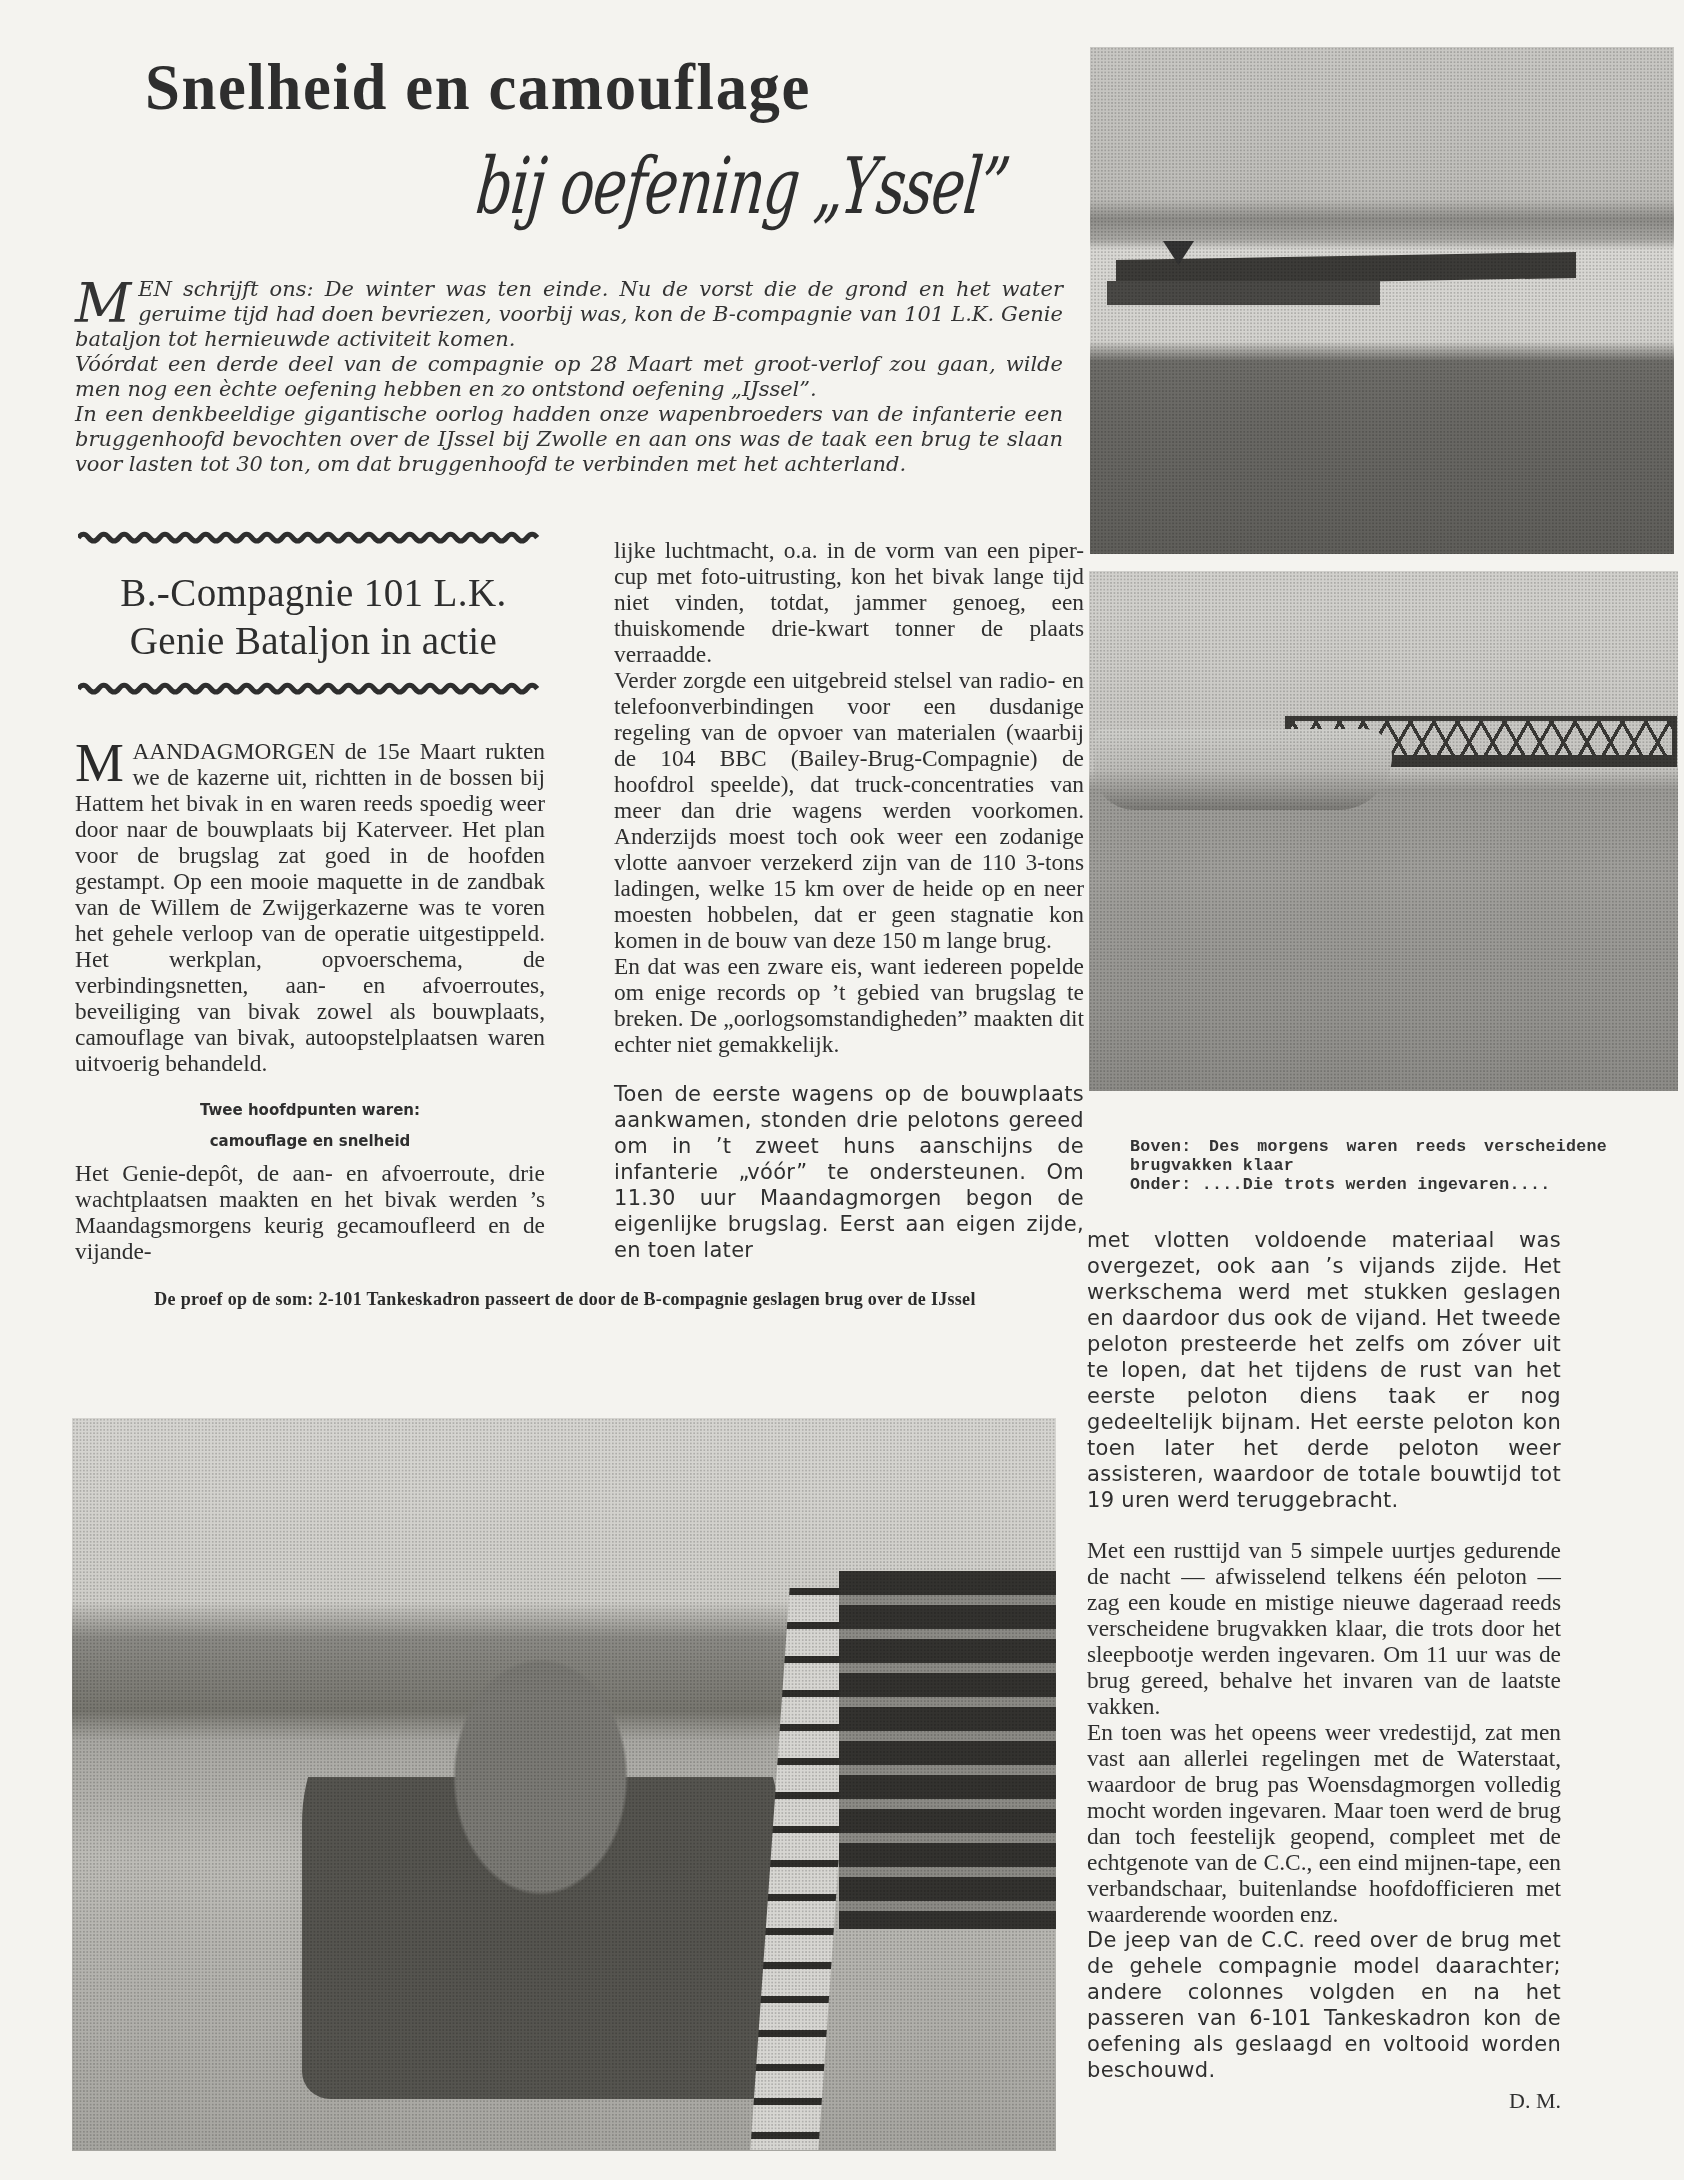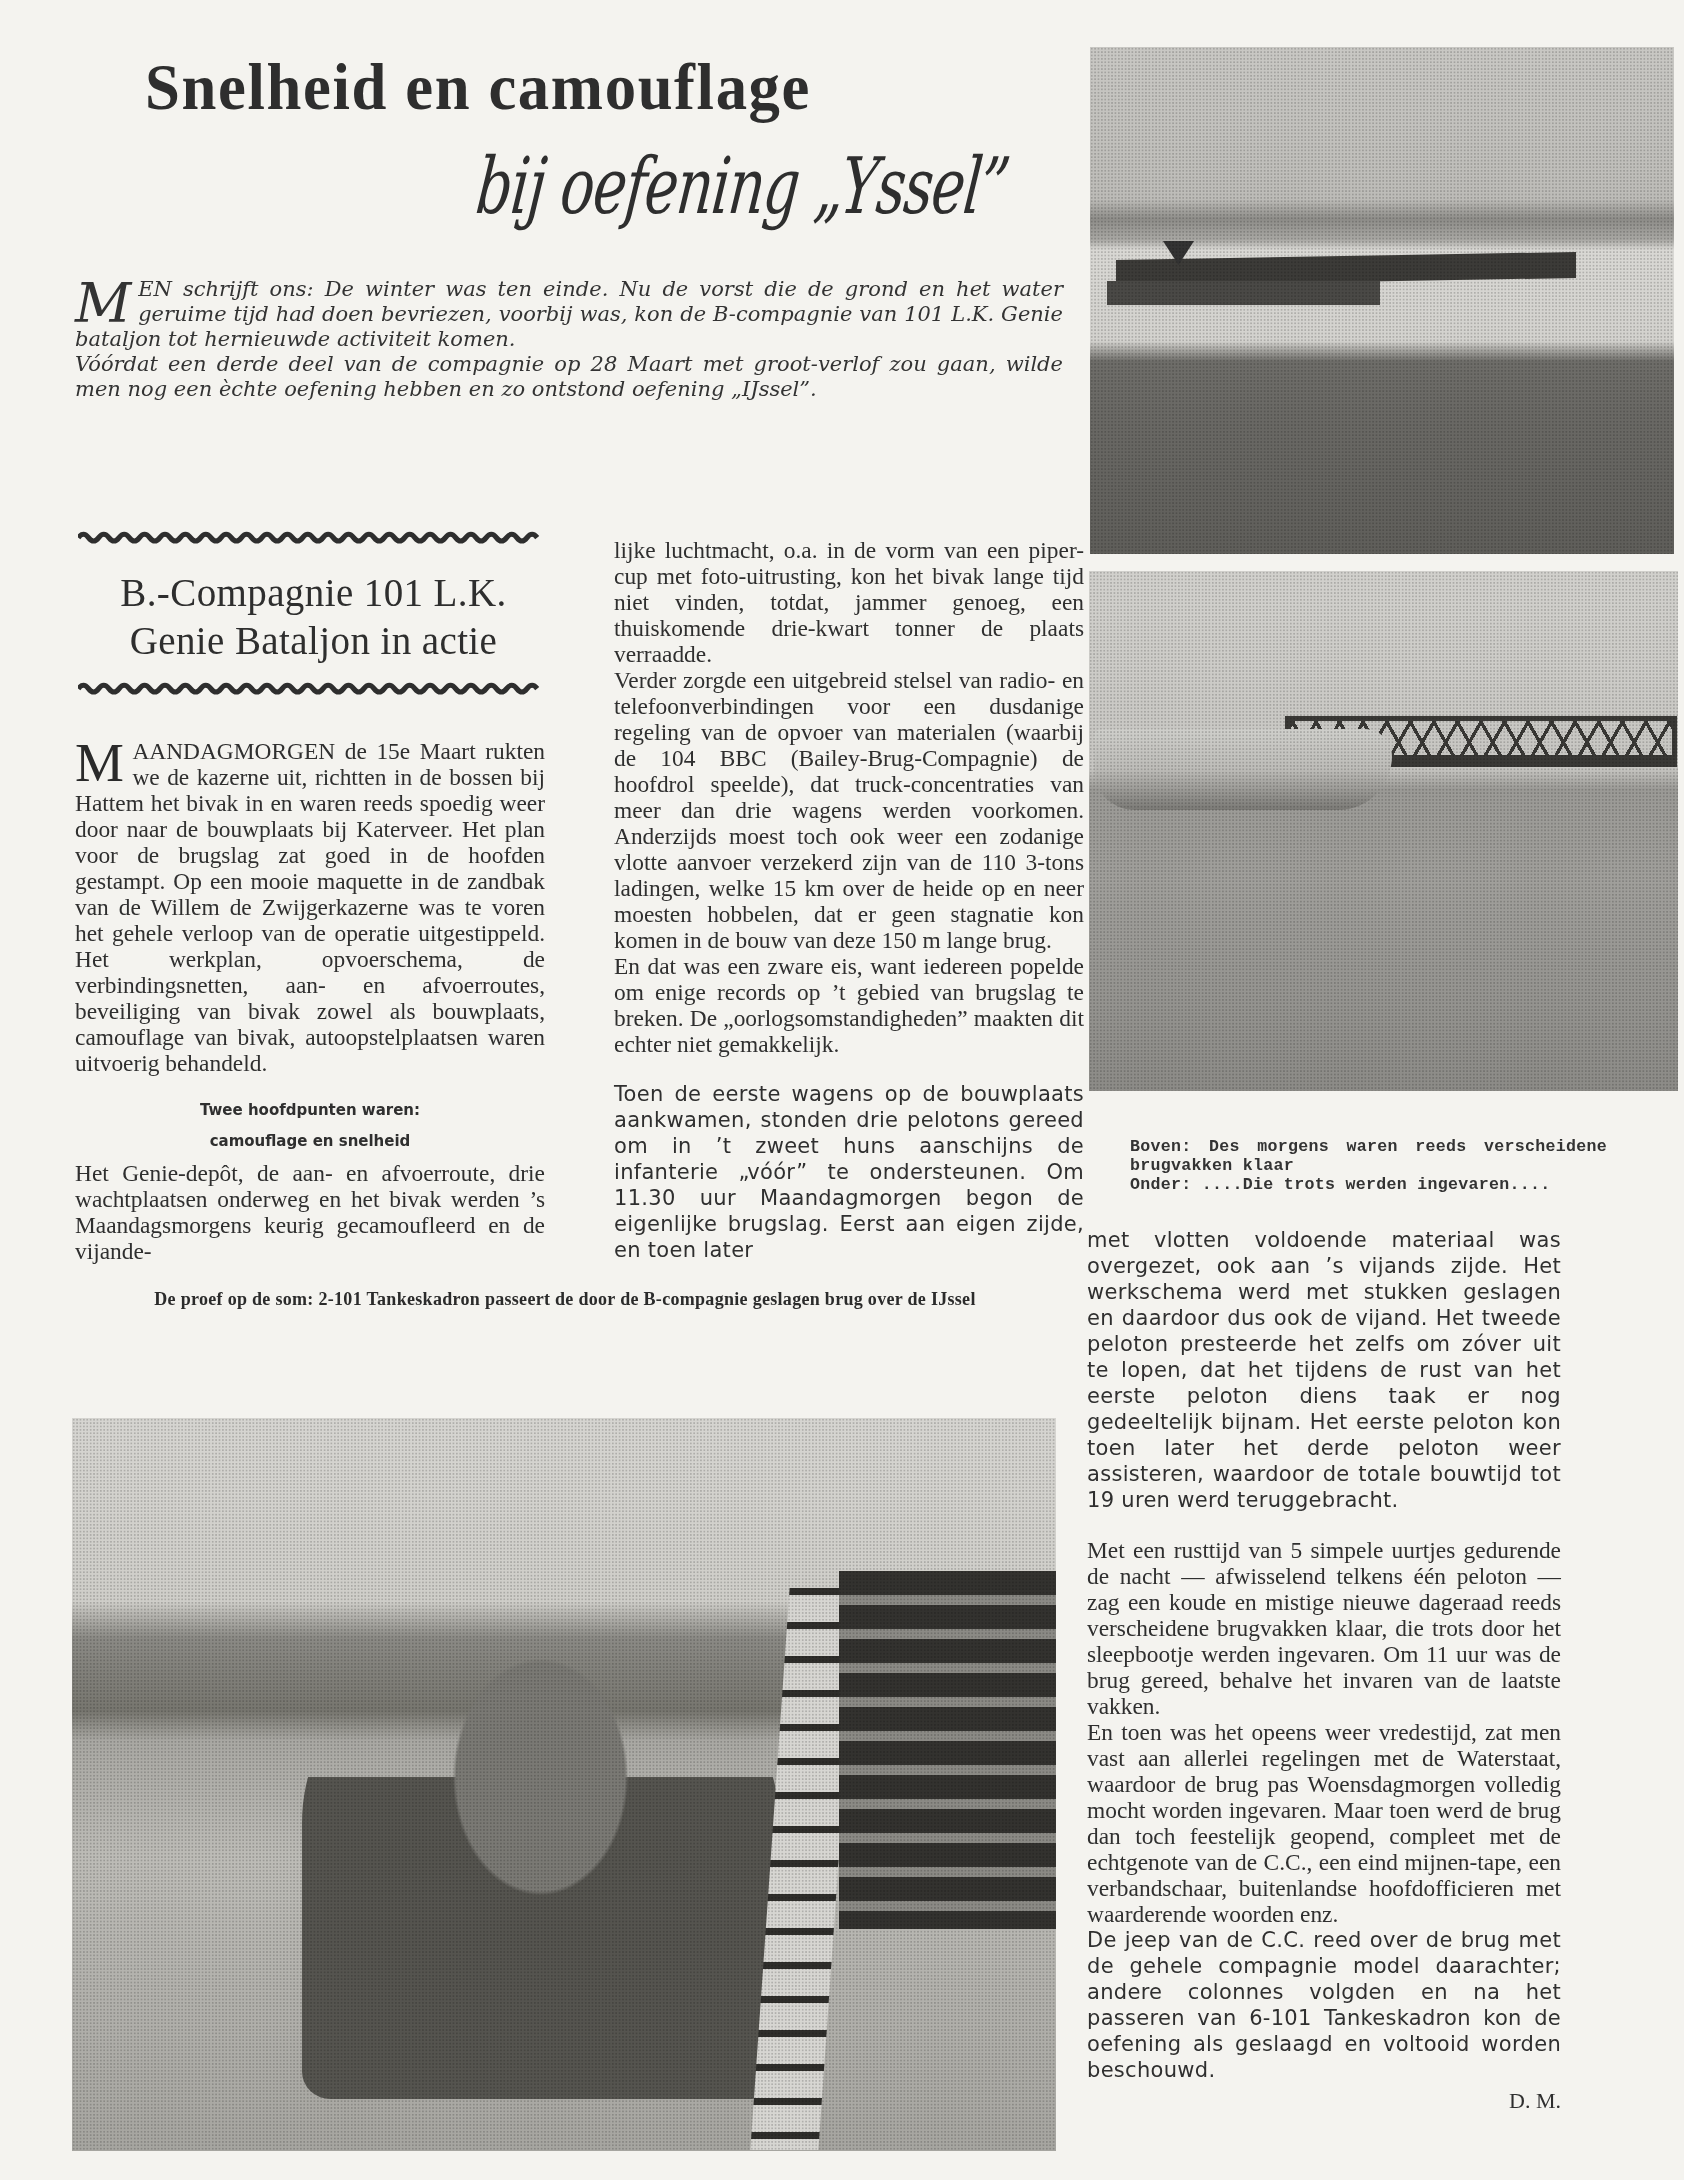--- a/index.html
+++ b/index.html
@@ -112,40 +112,41 @@
   </style>
 </head>
 <body>
 
 <h1 class="abs headline">Snelheid en camouflage</h1>
 <div class="abs subhead-script">bij oefening „Yssel”</div>
 
 <div class="abs intro">
   <p><span class="dropcap-italic">M</span><span>EN schrijft ons: De winter was ten einde. Nu de vorst die de grond en het water geruime tijd had doen bevriezen, voorbij was, kon de B-compagnie van 101 L.K. Genie bataljon tot hernieuwde activiteit komen.</span></p>
   <p>Vóórdat een derde deel van de compagnie op 28 Maart met groot-verlof zou gaan, wilde men nog een èchte oefening hebben en zo ontstond oefening „IJssel”.</p>
+  <p>In een denkbeeldige gigantische oorlog hadden onze wapenbroeders van de infanterie een bruggenhoofd bevochten over de IJssel bij Zwolle en aan ons was de taak een brug te slaan voor lasten tot 30 ton, om dat bruggenhoofd te verbinden met het achterland.</p>
 </div>
 
 <svg class="wavy-svg" style="top:530px" viewBox="0 0 550 18">
   <path d="M0 9 q6 -8 12 0 t12 0 t12 0 t12 0 t12 0 t12 0 t12 0 t12 0 t12 0 t12 0 t12 0 t12 0 t12 0 t12 0 t12 0 t12 0 t12 0 t12 0 t12 0 t12 0 t12 0 t12 0 t12 0 t12 0 t12 0 t12 0 t12 0 t12 0 t12 0 t12 0 t12 0 t12 0 t12 0 t12 0 t12 0 t12 0 t12 0 t12 0 t12 0 t12 0 t12 0 t12 0 t12 0 t12 0 t12 0" stroke="#2e2e2e" stroke-width="6" fill="none"></path>
 </svg>
 <div class="abs section-title">
   <div>B.-Compagnie 101 L.K.</div>
   <div>Genie Bataljon in actie</div>
 </div>
 <svg class="wavy-svg" style="top:681px" viewBox="0 0 550 18">
   <path d="M0 9 q6 -8 12 0 t12 0 t12 0 t12 0 t12 0 t12 0 t12 0 t12 0 t12 0 t12 0 t12 0 t12 0 t12 0 t12 0 t12 0 t12 0 t12 0 t12 0 t12 0 t12 0 t12 0 t12 0 t12 0 t12 0 t12 0 t12 0 t12 0 t12 0 t12 0 t12 0 t12 0 t12 0 t12 0 t12 0 t12 0 t12 0 t12 0 t12 0 t12 0 t12 0 t12 0 t12 0 t12 0 t12 0 t12 0" stroke="#2e2e2e" stroke-width="6" fill="none"></path>
 </svg>
 
 <div class="abs col col-left">
   <p><span class="dropcap">M</span><span>AANDAGMORGEN de 15e Maart rukten we de kazerne uit, richtten in de bossen bij Hattem het bivak in en waren reeds spoedig weer door naar de bouwplaats bij Katerveer. Het plan voor de brugslag zat goed in de hoofden gestampt. Op een mooie maquette in de zandbak van de Willem de Zwijgerkazerne was te voren het gehele verloop van de operatie uitgestippeld. Het werkplan, opvoerschema, de verbindingsnetten, aan- en afvoerroutes, beveiliging van bivak zowel als bouwplaats, camouflage van bivak, autoopstelplaatsen waren uitvoerig behandeld.</span></p>
   <div class="minor-head">
     <div>Twee hoofdpunten waren:</div>
     <div>camouflage en snelheid</div>
   </div>
-  <p>Het Genie-depôt, de aan- en afvoerroute, drie wachtplaatsen onderweg en het bivak werden ’s Maandagsmorgens keurig gecamoufleerd en de vijande-</p>
+  <p>Het Genie-depôt, de aan- en afvoerroute, drie wachtplaatsen maakten en het bivak werden ’s Maandagsmorgens keurig gecamoufleerd en de vijande-</p>
 </div>
 
 <div class="abs col col-mid">
   <p>lijke luchtmacht, o.a. in de vorm van een piper-cup met foto-uitrusting, kon het bivak lange tijd niet vinden, totdat, jammer genoeg, een thuiskomende drie-kwart tonner de plaats verraadde.</p>
   <p>Verder zorgde een uitgebreid stelsel van radio- en telefoonverbindingen voor een dusdanige regeling van de opvoer van materialen (waarbij de 104 BBC (Bailey-Brug-Compagnie) de hoofdrol speelde), dat truck-concentraties van meer dan drie wagens werden voorkomen. Anderzijds moest toch ook weer een zodanige vlotte aanvoer verzekerd zijn van de 110 3-tons ladingen, welke 15 km over de heide op en neer moesten hobbelen, dat er geen stagnatie kon komen in de bouw van deze 150 m lange brug.</p>
   <p>En dat was een zware eis, want iedereen popelde om enige records op ’t gebied van brugslag te breken. De „oorlogsomstandigheden” maakten dit echter niet gemakkelijk.</p>
   <div class="gap"></div>
   <p class="bold-sans">Toen de eerste wagens op de bouwplaats aankwamen, stonden drie pelotons gereed om in ’t zweet huns aanschijns de infanterie „vóór” te ondersteunen. Om 11.30 uur Maandagmorgen begon de eigenlijke brugslag. Eerst aan eigen zijde, en toen later</p>
 </div>
 

